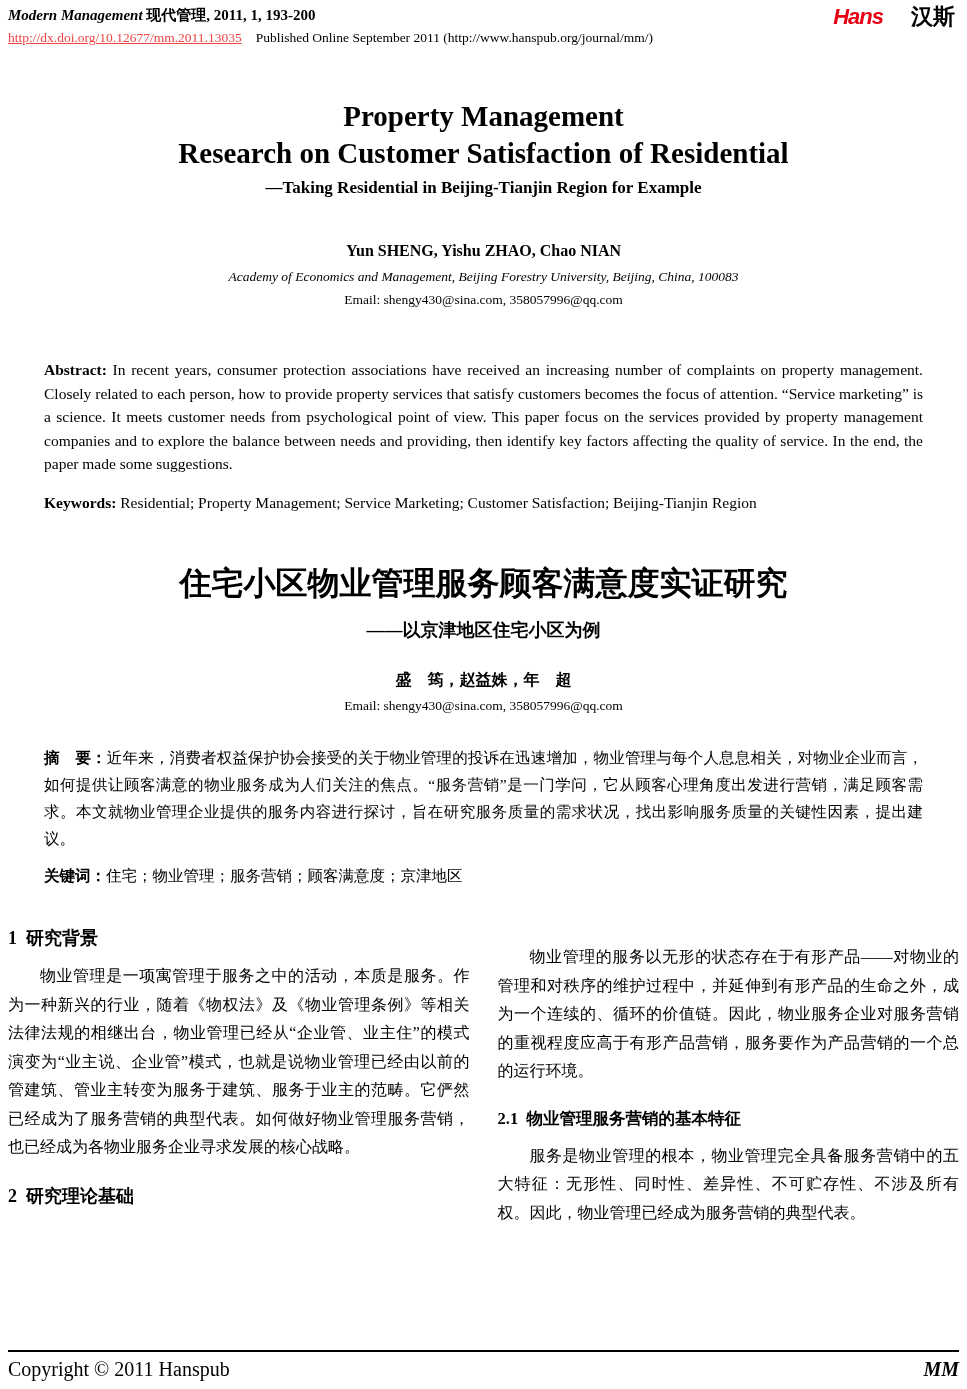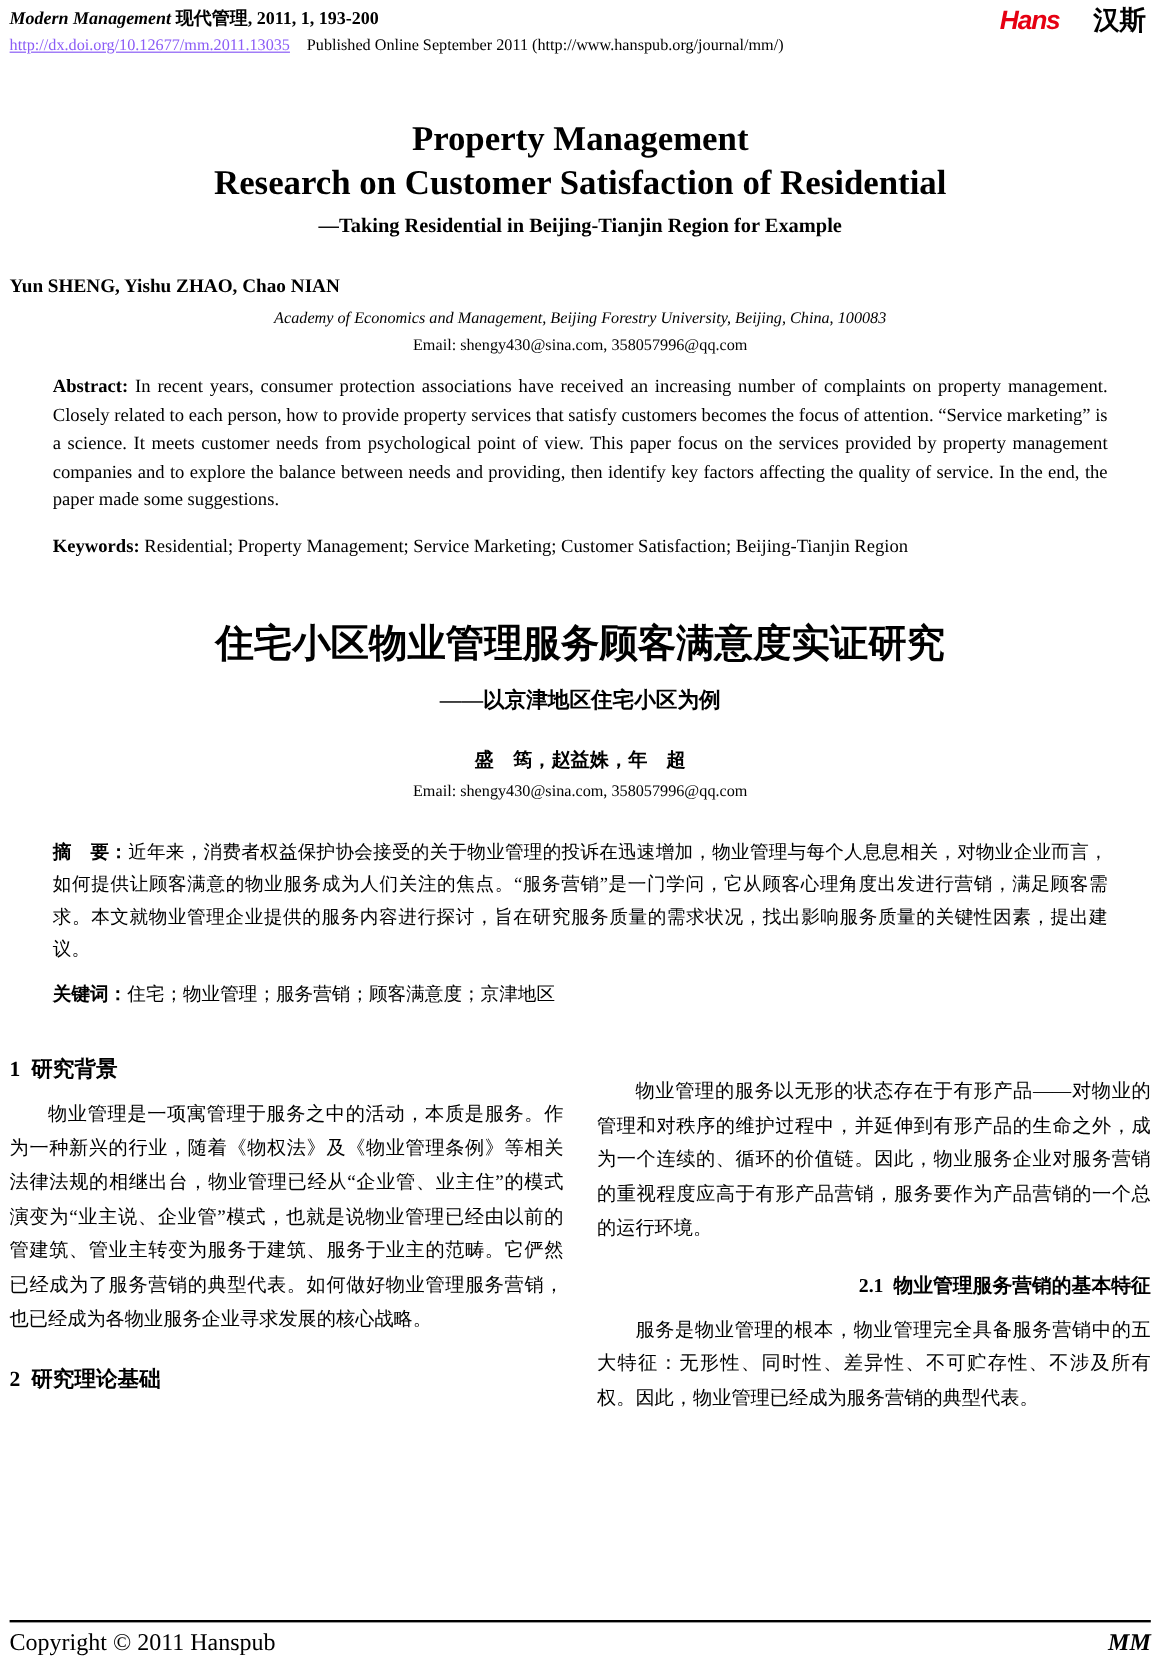--- a/index.html
+++ b/index.html
@@ -11,54 +11,54 @@
     position:relative;
     overflow:hidden;
   }
   .page { padding:6px 8px 0 8px; height:100%; position:relative; }
 
   
   .hdr { position:relative; }
   .hdr-line1 { font-size:15px; font-weight:bold; }
   .journal-en { font-style:italic; }
   .hdr-line2 { font-size:13.5px; margin-top:5px; }
-  .doi { text-decoration:underline; color:#8b5cf6; cursor:pointer; }
+  .doi { text-decoration:underline; color:#ef4444; cursor:pointer; }
   .pub { margin-left:14px; }
   .logo { position:absolute; top:0; right:4px; font-size:22px; font-weight:bold; line-height:22px; font-family:"Liberation Sans","DejaVu Sans",sans-serif; }
   .logo .hans { color:#e60012; font-style:italic; letter-spacing:-1px; }
   .logo .cn { color:#000;padding-left:28px; }
 
   
   .title-en { margin-top:52px; text-align:center; font-weight:bold; font-size:29px; line-height:37px; }
   .subtitle-en { text-align:center; font-weight:bold; font-size:17px; margin-top:6px; }
 
-  .authors-en { text-align:left; font-weight:bold; font-size:16px; margin-top:32px; }
+  .authors-en { text-align:center; font-weight:bold; font-size:16px; margin-top:44px; }
   .affil-en { text-align:center; font-style:italic; font-size:13.5px; margin-top:9px; }
   .email-en { text-align:center; font-size:13.5px; margin-top:7px; }
 
   
-  .block { margin:15px 36px 0 36px; font-size:15.5px; line-height:23.5px; text-align:justify; }
+  .block { margin:50px 36px 0 36px; font-size:15.5px; line-height:23.5px; text-align:justify; }
   .block b { font-weight:bold; }
   .kw { margin-top:15px; padding-left:86px; text-indent:-86px; text-align:left; }
 
   
   .title-cn { margin-top:48px; text-align:center; font-weight:bold; font-size:32px; }
   .subtitle-cn { text-align:center; font-weight:bold; font-size:18px; margin-top:12px; }
   .authors-cn { text-align:center; font-weight:bold; font-size:16px; margin-top:28px; white-space:pre-wrap; }
   .affil-cn { text-align:center; font-size:14px; margin-top:9px; }
   .email-cn { text-align:center; font-size:13.5px; margin-top:7px; }
 
   .block-cn { margin:30px 36px 0 36px; font-size:15.5px; line-height:27px; text-align:justify; }
   .kw-cn { margin-top:10px; text-align:left; }
 
   
   .cols { display:flex; gap:28px; margin-top:26px; }
   .col { flex:1 1 0; }
   .sec-h { font-size:18px; font-weight:bold; margin:11px 0 12px 0; white-space:pre-wrap; }
-  .sec-h3 { font-size:16.5px; font-weight:bold; margin:22px 0 12px 0; white-space:pre-wrap;text-align:right; }
+  .sec-h3 { font-size:16.5px; font-weight:bold; margin:22px 0 12px 0; white-space:pre-wrap; }
   .para { font-size:16px; line-height:28.5px; text-align:justify; text-indent:2em; }
   .col-right-pad { padding-top:28px; }
   .sec2-h { margin-top:22px; }
 
   
   .footer { position:absolute; left:8px; right:8px; bottom:8px; }
   .footer-rule { border-top:2px solid #000; }
   .footer-row { display:flex; justify-content:space-between; padding-top:6px; font-size:20px; }
   .mm { font-weight:bold; font-style:italic; }
 </style>

